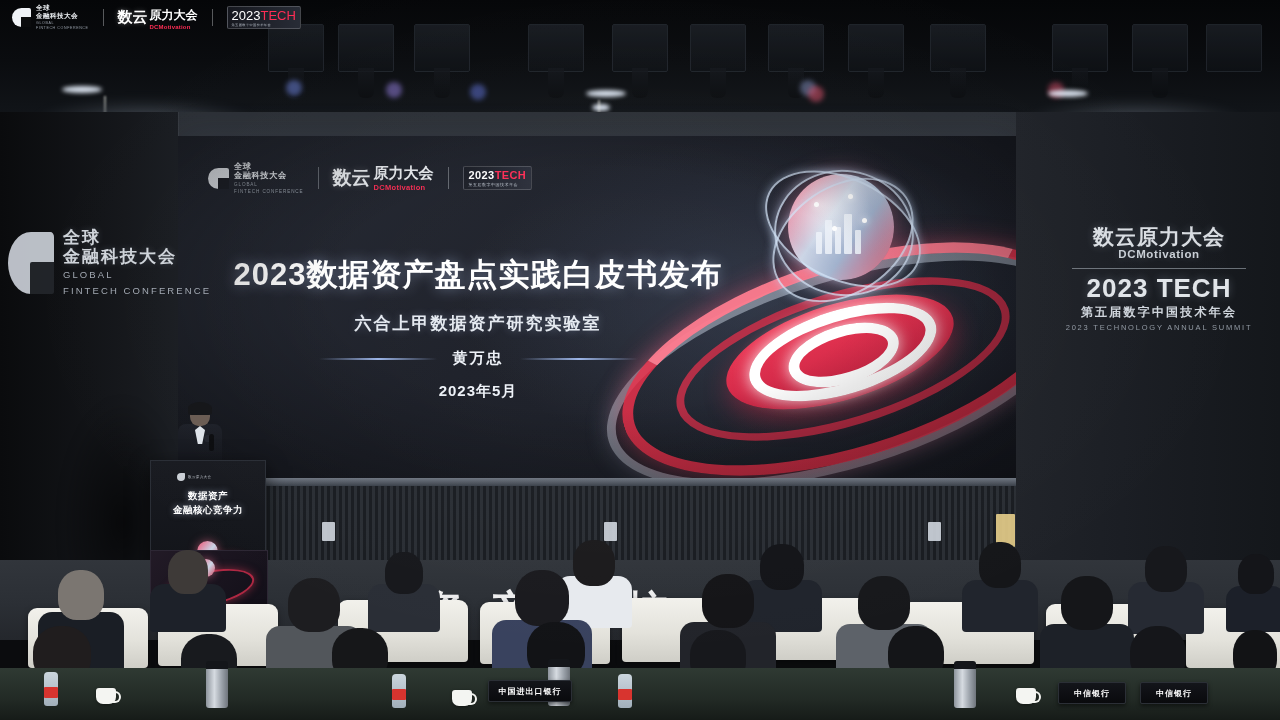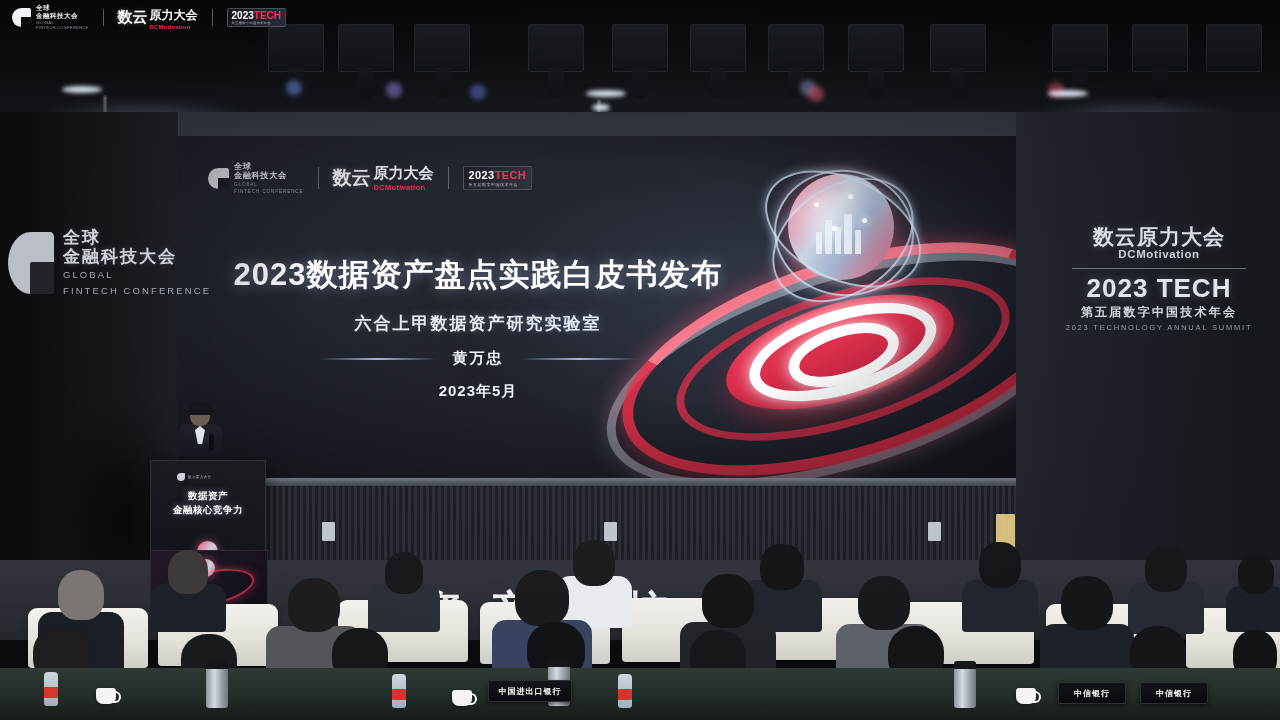--- a/index.html
+++ b/index.html
@@ -367,21 +367,21 @@
   .wm-blob i{position:absolute;right:0;bottom:0;width:10px;height:10px;background:#0b0c0e;}
   .wm-cn{color:#f0f3f7;font-size:6.6px;font-weight:700;line-height:1.2;letter-spacing:.4px;}
   .wm-en{color:#9aa2ad;font-size:3.6px;letter-spacing:.6px;line-height:1.3;margin-top:1px;}
   .wm-sep{width:1px;height:17px;background:rgba(240,243,247,.35);}
   .wm-big{display:flex;align-items:center;gap:2px;}
   .wm-big .w{color:#fff;font-size:15px;font-weight:800;text-shadow:0 0 5px rgba(255,255,255,.3);}
   .wm-big .rcn{color:#fff;font-size:12px;font-weight:800;}
   .wm-dcm{color:#ff2d55;font-size:6px;font-weight:800;letter-spacing:.2px;}
   .wm-year{background:linear-gradient(90deg,#16181f,#282c36);border:1px solid rgba(255,255,255,.2);
     padding:1px 4px;border-radius:2px;}
-  .wm-year .y{color:#fff;font-size:10px;font-weight:700;text-align:center;}
+  .wm-year .y{color:#fff;font-size:13px;font-weight:400;text-align:center;}
   .wm-year .y em{color:#ff2d55;font-style:normal;}
   .wm-year .ys{display:block;color:#aeb5bf;font-size:3.2px;letter-spacing:.4px;}
 </style>
 </head>
 <body>
 
 <div id="stage">
 
   <div class="ceiling">
     <div class="truss-row">

